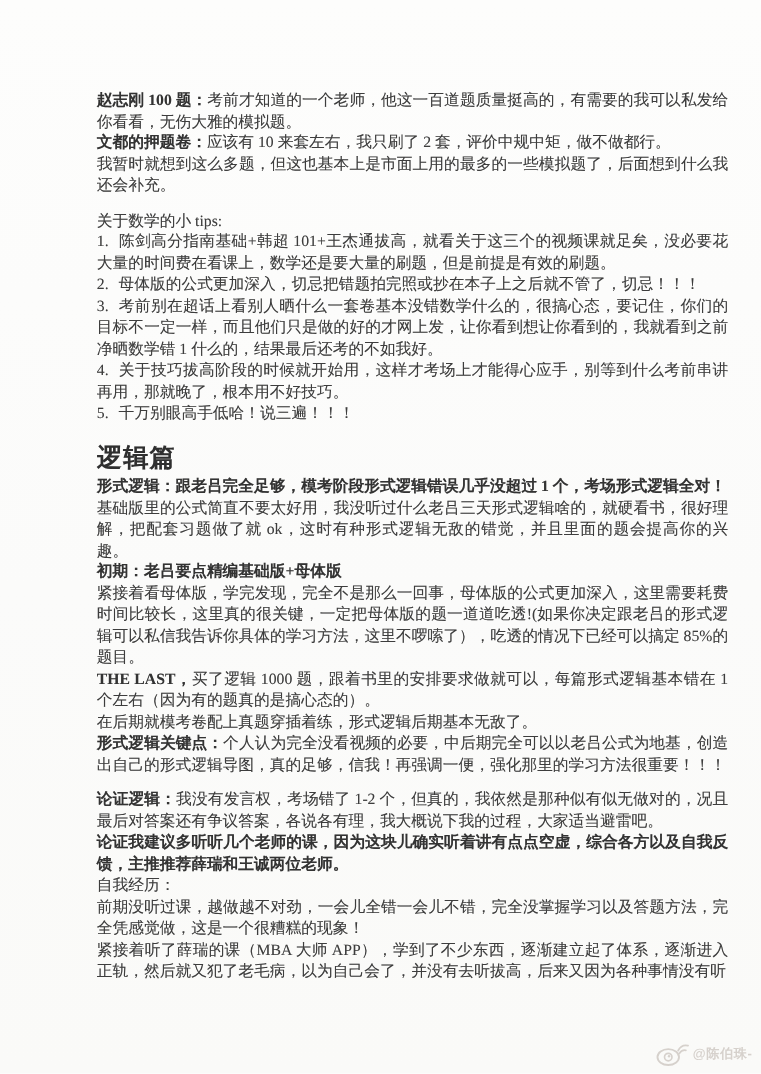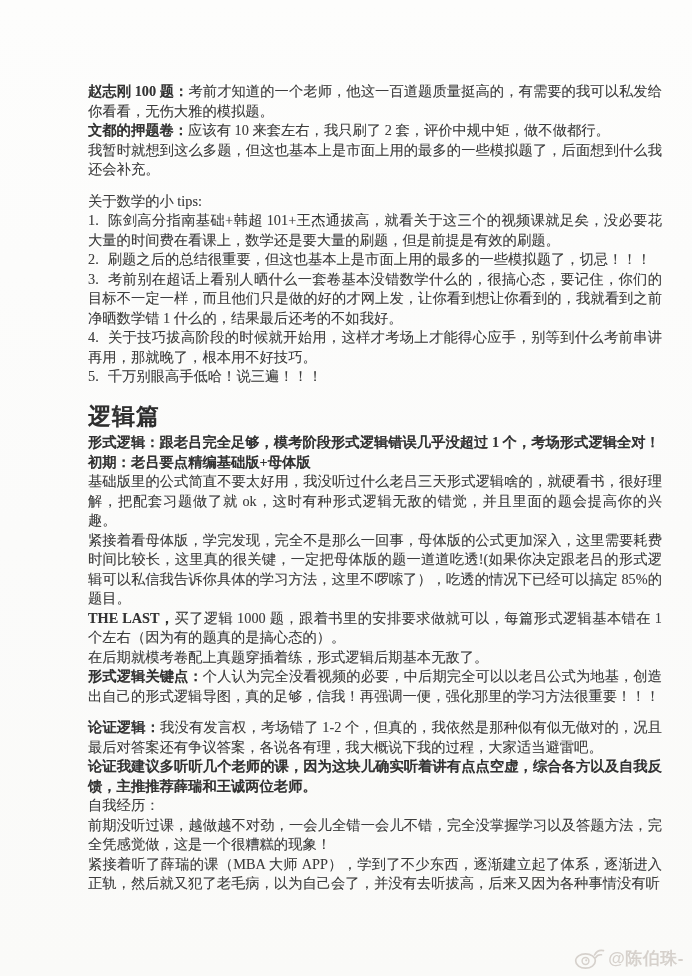--- a/index.html
+++ b/index.html
@@ -36,51 +36,51 @@
     color: #2f2f2f;
     margin: 20px 0 7px 0;
     letter-spacing: 1px;
   }
   .watermark {
     position: absolute;
     right: 8px; bottom: 6px;
     display: flex; align-items: center; gap: 3px;
     color: #d6d1cc;
     font-family: "Liberation Sans", sans-serif;
-    font-size: 17px;
+    font-size: 12px;
     font-weight: bold;
     letter-spacing: 0.5px;
     user-select: none;
   }
   .watermark svg { display: block; }
 </style>
 </head>
 <body>
 
 <div class="page">
   <div class="doc">
 
     <p class="para"><span class="lead">赵志刚 100 题：</span><span>考前才知道的一个老师，他这一百道题质量挺高的，有需要的我可以私发给你看看，无伤大雅的模拟题。</span></p>
     <p class="para"><span class="lead">文都的押题卷：</span><span>应该有 10 来套左右，我只刷了 2 套，评价中规中矩，做不做都行。</span></p>
     <p class="para">我暂时就想到这么多题，但这也基本上是市面上用的最多的一些模拟题了，后面想到什么我还会补充。</p>
 
     <div class="gap"></div>
 
     <p class="para">关于数学的小 tips:</p>
     <p class="para"><span class="num">1.</span><span>陈剑高分指南基础+韩超 101+王杰通拔高，就看关于这三个的视频课就足矣，没必要花大量的时间费在看课上，数学还是要大量的刷题，但是前提是有效的刷题。</span></p>
-    <p class="para"><span class="num">2.</span><span>刷题之后的总结很重要，但这也基本上是市面上用的最多的一些模拟题了，切忌！！！</span></p>
+    <p class="para"><span class="num">2.</span><span>母体版的公式更加深入，切忌把错题拍完照或抄在本子上之后就不管了，切忌！！！</span></p>
     <p class="para"><span class="num">3.</span><span>考前别在超话上看别人晒什么一套卷基本没错数学什么的，很搞心态，要记住，你们的目标不一定一样，而且他们只是做的好的才网上发，让你看到想让你看到的，我就看到之前净晒数学错 1 什么的，结果最后还考的不如我好。</span></p>
     <p class="para"><span class="num">4.</span><span>关于技巧拔高阶段的时候就开始用，这样才考场上才能得心应手，别等到什么考前串讲再用，那就晚了，根本用不好技巧。</span></p>
     <p class="para"><span class="num">5.</span><span>千万别眼高手低哈！说三遍！！！</span></p>
 
     <h1 class="h">逻辑篇</h1>
 
     <p class="para b">形式逻辑：跟老吕完全足够，模考阶段形式逻辑错误几乎没超过 1 个，考场形式逻辑全对！</p>
+    <p class="para">基础版里的公式简直不要太好用，我没听过什么老吕三天形式逻辑啥的，就硬看书，很好理解，把配套习题做了就 ok，这时有种形式逻辑无敌的错觉，并且里面的题会提高你的兴趣。</p>
     <p class="para b">初期：老吕要点精编基础版+母体版</p>
-    <p class="para">基础版里的公式简直不要太好用，我没听过什么老吕三天形式逻辑啥的，就硬看书，很好理解，把配套习题做了就 ok，这时有种形式逻辑无敌的错觉，并且里面的题会提高你的兴趣。</p>
     <p class="para">紧接着看母体版，学完发现，完全不是那么一回事，母体版的公式更加深入，这里需要耗费时间比较长，这里真的很关键，一定把母体版的题一道道吃透!(如果你决定跟老吕的形式逻辑可以私信我告诉你具体的学习方法，这里不啰嗦了），吃透的情况下已经可以搞定 85%的题目。</p>
     <p class="para"><span class="lead">THE LAST，</span><span>买了逻辑 1000 题，跟着书里的安排要求做就可以，每篇形式逻辑基本错在 1 个左右（因为有的题真的是搞心态的）。</span></p>
     <p class="para">在后期就模考卷配上真题穿插着练，形式逻辑后期基本无敌了。</p>
     <p class="para"><span class="lead">形式逻辑关键点：</span><span>个人认为完全没看视频的必要，中后期完全可以以老吕公式为地基，创造出自己的形式逻辑导图，真的足够，信我！再强调一便，强化那里的学习方法很重要！！！</span></p>
 
     <div class="gap"></div>
 
     <p class="para"><span class="lead">论证逻辑：</span><span>我没有发言权，考场错了 1-2 个，但真的，我依然是那种似有似无做对的，况且最后对答案还有争议答案，各说各有理，我大概说下我的过程，大家适当避雷吧。</span></p>
     <p class="para b">论证我建议多听听几个老师的课，因为这块儿确实听着讲有点点空虚，综合各方以及自我反馈，主推推荐薛瑞和王诚两位老师。</p>
     <p class="para">自我经历：</p>

